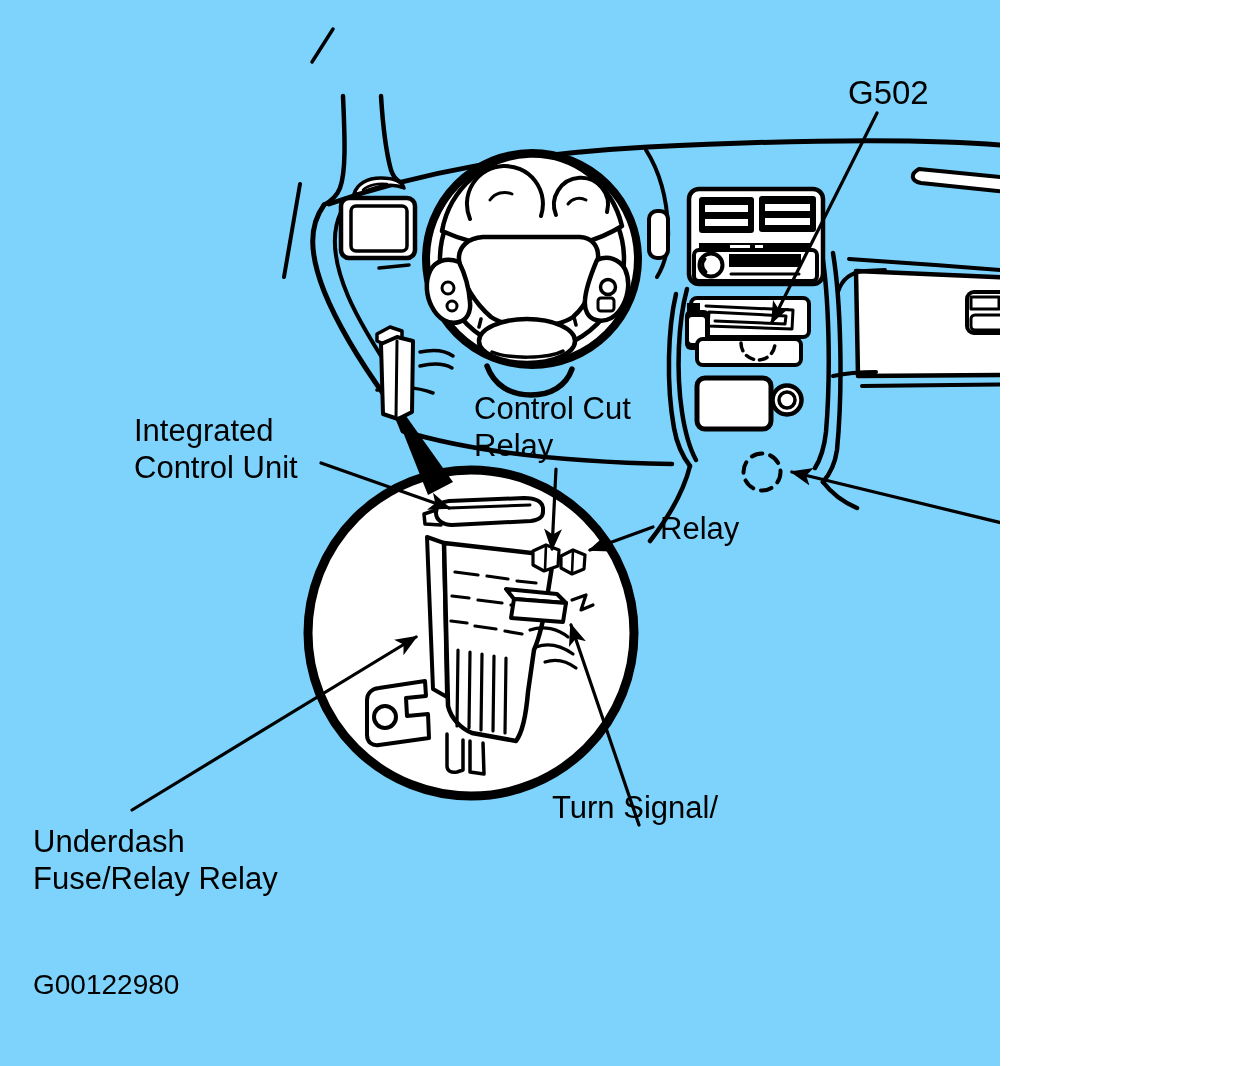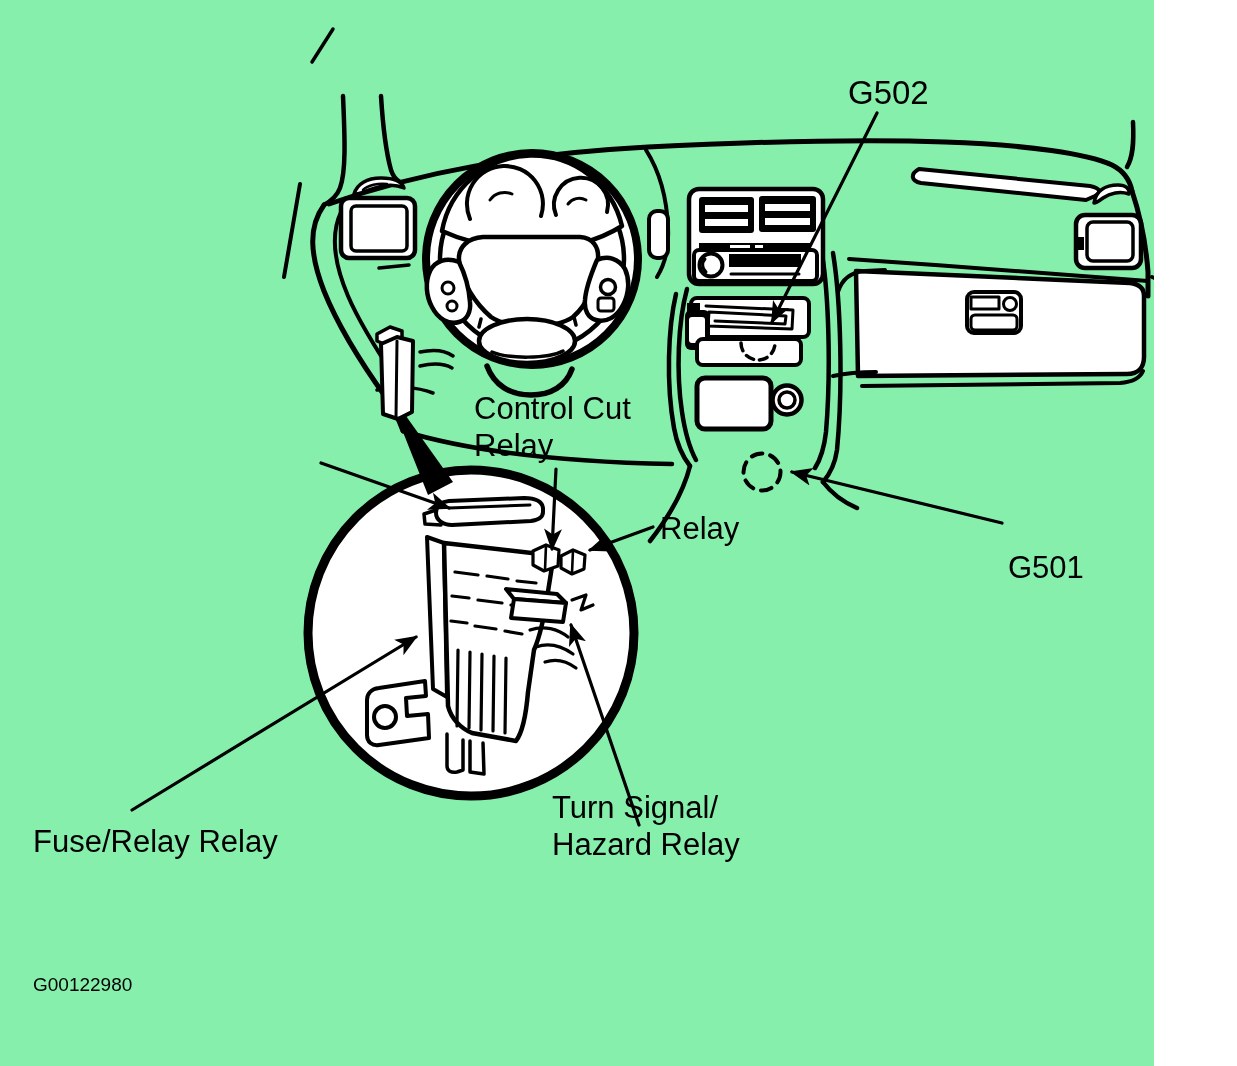--- a/index.html
+++ b/index.html
@@ -1,22 +1,22 @@
 <!DOCTYPE html>
 <html><head>
 <meta charset="utf-8">
 <style>
   html,body{margin:0;padding:0;background:#ffffff;}
-  #stage{position:relative;width:1154px;height:1066px;background:#86efac;overflow:hidden;
+  #stage{position:relative;width:1000px;height:1066px;background:#7dd3fc;overflow:hidden;
          font-family:"Liberation Sans", sans-serif;}
   #lineart{position:absolute;left:0;top:0;}
   .lbl{position:absolute;color:#000;font-size:31px;line-height:37px;letter-spacing:0px;
        white-space:nowrap;font-weight:400;}
   .lbl .ln{display:block;}
-  .figid{font-size:19px;}
+  .figid{font-size:28px;}
   svg *{vector-effect:none;}
 </style>
 </head>
 <body>
 
 <div id="stage">
 
 <svg id="lineart" width="1237" height="1066" viewBox="0 0 1237 1066" fill="none" stroke="#000" stroke-linecap="round" stroke-linejoin="round">
   <defs>
     <marker id="ah" viewBox="0 0 10 10" refX="9" refY="5" markerWidth="7" markerHeight="7" orient="auto">
@@ -222,40 +222,44 @@
     <path d="M1002 523 L792 472" marker-end="url(#ah)"></path>
     <path d="M132 810 L416 637" marker-end="url(#ah)"></path>
     <path d="M639 825 L571 625" marker-end="url(#ah)"></path>
   </g>
 </svg>
 
   <div class="lbl" style="left:848px;top:74px;font-size:33px;">
     <span>G502</span>
   </div>
 
+  <div class="lbl" style="left:134px;top:412px;">
+    <span class="ln">Integrated</span>
+    <span class="ln">Control Unit</span>
+  </div>
 
   <div class="lbl" style="left:474px;top:390px;">
     <span class="ln">Control Cut</span>
     <span class="ln">Relay</span>
   </div>
 
   <div class="lbl" style="left:660px;top:510px;">
     <span class="ln">Relay</span>
   </div>
 
   <div class="lbl" style="left:1008px;top:505px;margin-top:44px;">
     <span>G501</span>
   </div>
 
   <div class="lbl" style="left:33px;top:823px;">
+    <span class="ln">Underdash</span>
     <span class="ln">Fuse/Relay Relay</span>
   </div>
 
   <div class="lbl" style="left:552px;top:789px;">
     <span class="ln">Turn Signal/</span>
-    <span class="ln">Hazard Relay</span>
   </div>
 
   <div class="lbl figid" style="left:33px;top:966px;">
     <span>G00122980</span>
   </div>
 
 </div>
 
 </body></html>

